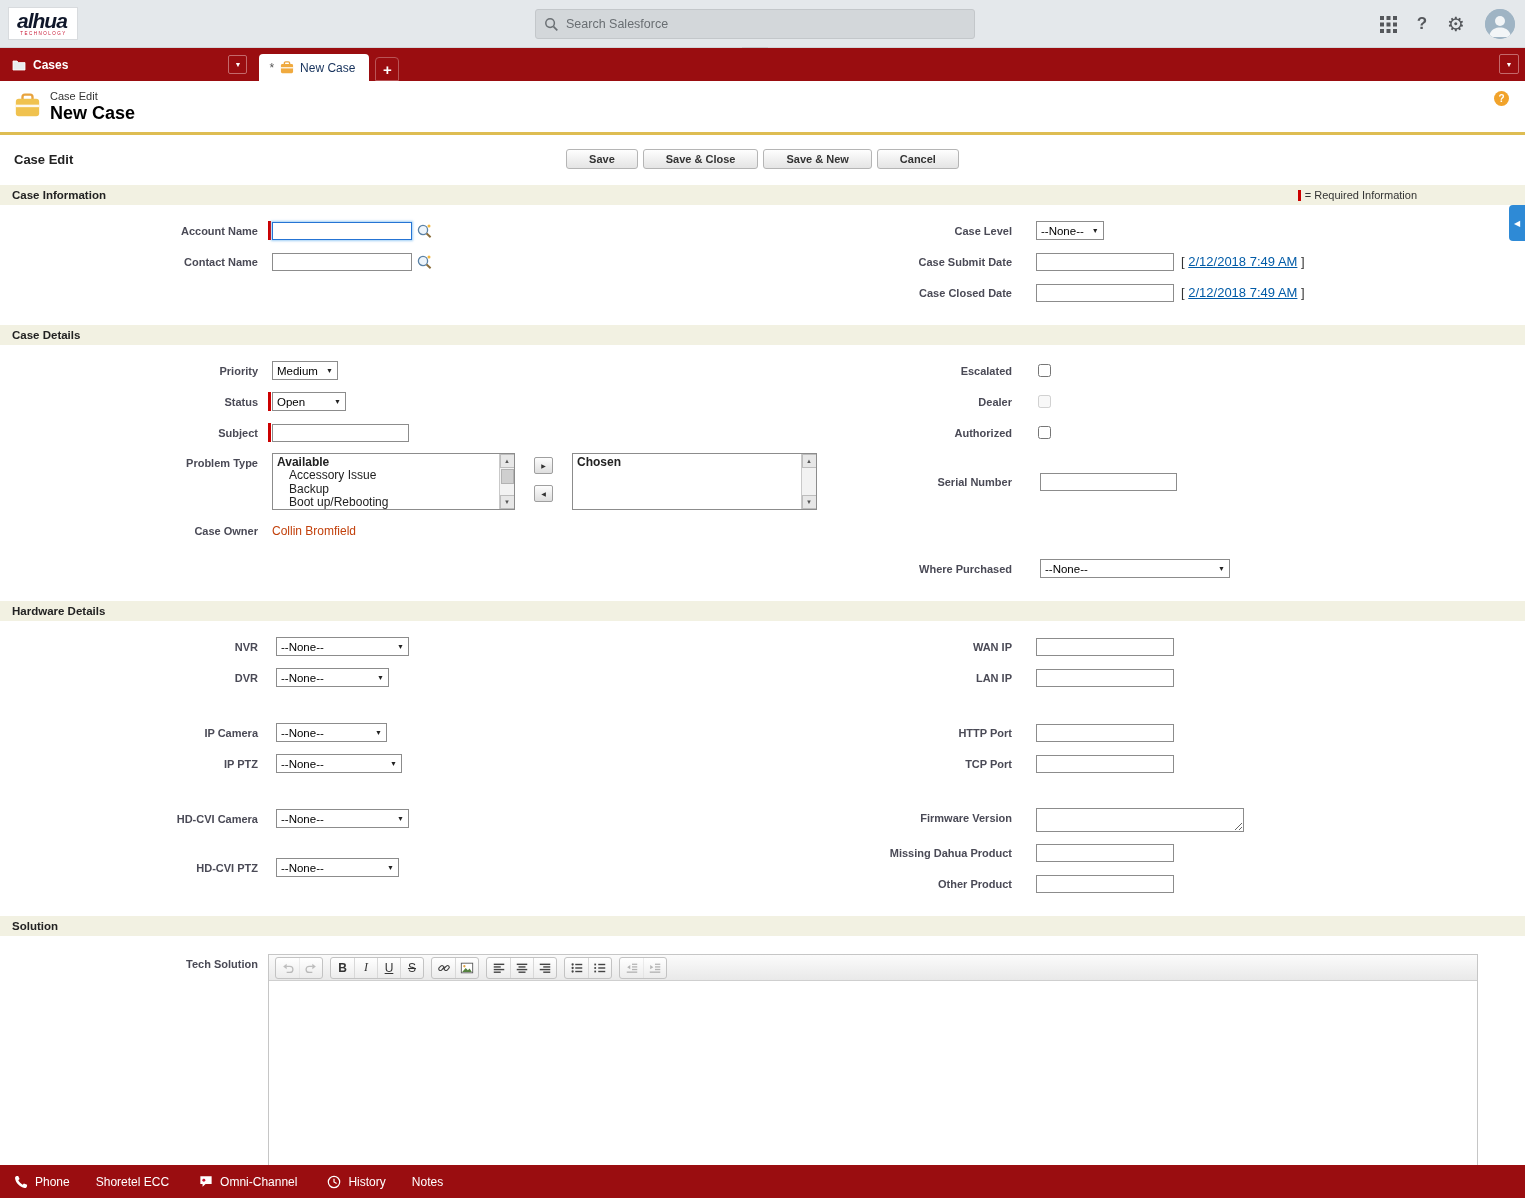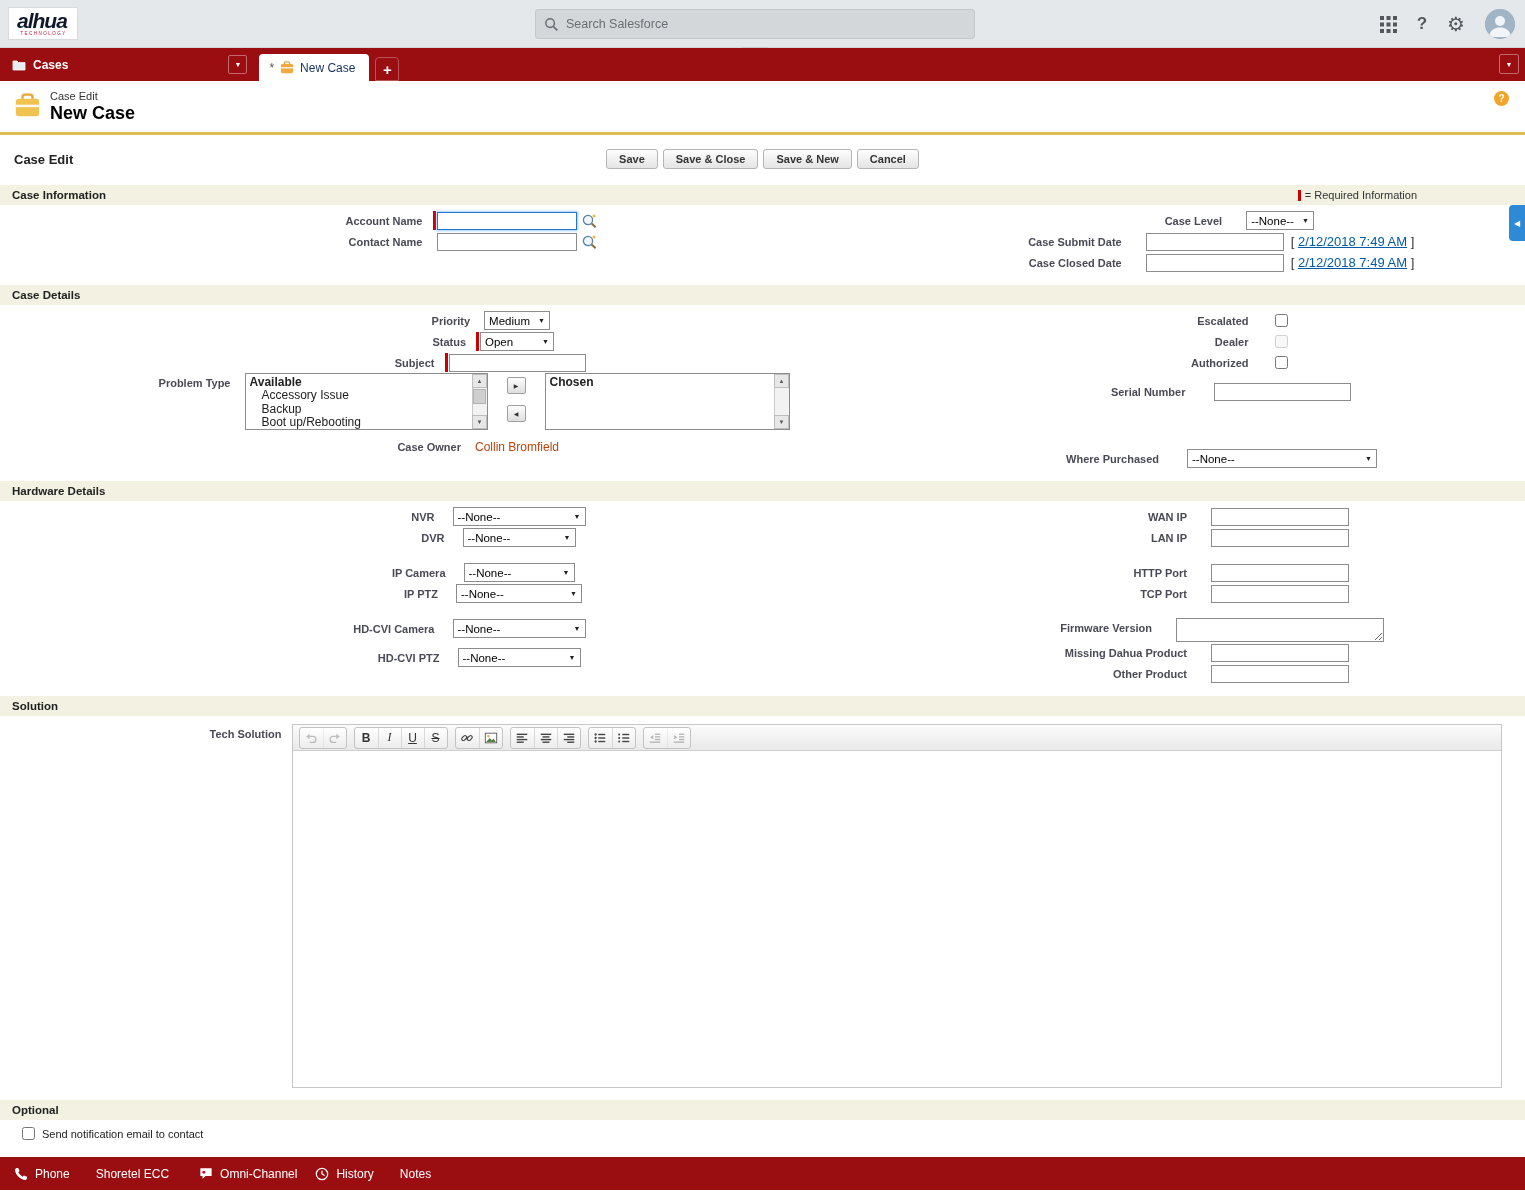--- a/index.html
+++ b/index.html
@@ -34,30 +34,30 @@
   
   .page-header { position: relative; padding: 9px 14px 8px; border-bottom: 3px solid #debd52; display: flex; align-items: flex-start; gap: 9px; }
   .titles .crumb { font-size: 11px; color: #333; }
   .titles h1 { font-size: 18px; font-weight: bold; color: #000; margin-top: 1px; }
   .help-badge { position: absolute; right: 16px; top: 10px; width: 15px; height: 15px; border-radius: 50%; background: #f1a32b; color: #fff; font-size: 10px; font-weight: bold; display: flex; align-items: center; justify-content: center; cursor: pointer; }
 
   
   .action-row { position: relative; height: 28px; margin-top: 12px; }
   .action-row .row-title { position: absolute; left: 14px; top: 5px; font-size: 13px; font-weight: bold; color: #222; }
   .btn-center { position: absolute; left: 0; right: 0; top: 2px; display: flex; justify-content: center; gap: 5px; }
-  .btn { font-family: inherit; font-size: 11px; font-weight: bold; color: #333; border: 1px solid #b5b5b5; border-radius: 3px; background: linear-gradient(#fefefe, #e4e4e4); padding: 3px 12px; cursor: pointer; }
+  .btn { font-family: inherit; font-size: 11px; font-weight: bold; color: #333; border: 1px solid #b5b5b5; border-radius: 3px; background: linear-gradient(#fefefe, #e4e4e4); padding: 3px 22px; cursor: pointer; }
 
   
   .section-bar { background: #f2f1e2; padding: 4px 12px; font-size: 11.5px; font-weight: bold; color: #222; display: flex; justify-content: space-between; align-items: center; margin-top: 10px; }
   .req-legend { display: flex; align-items: center; gap: 4px; font-weight: normal; font-size: 11px; color: #333; margin-right: 96px; padding-left: 40px; }
   .req-sw { width: 3px; height: 11px; background: #c00; display: inline-block; }
 
   .form-2col { display: flex; padding: 5px 0 2px; }
   .col { width: 762px; }
-  .frow { display: flex; align-items: center; min-height: 21px; margin: 0 0; justify-content: center; }
+  .frow { display: flex; align-items: center; min-height: 21px; margin: 10px 0; }
   .frow.top { align-items: flex-start; }
   .flabel { width: 268px; text-align: right; padding-right: 10px; font-size: 11px; font-weight: bold; color: #4a4a56; flex-shrink: 0; }
   .frow.top .flabel { padding-top: 4px; }
   .col-right .flabel { width: 260px; }
   .fctl { display: flex; align-items: center; }
   .fctl.top { align-items: flex-start; }
   .req { width: 3px; height: 19px; background: #c00; margin-right: 1px; flex-shrink: 0; }
   .tin { height: 18px; border: 1px solid #8c8c8c; font-size: 12px; padding: 0 3px; font-family: inherit; background: #fff; }
   .tin.focus { border: 1px solid #2574d4; box-shadow: 0 0 2px 1px rgba(82,168,236,.55); }
   textarea.tin { height: 24px; resize: both; }
@@ -92,23 +92,23 @@
   .tb-btn { width: 23px; height: 20px; display: flex; align-items: center; justify-content: center; border-left: 1px solid #d8d8d8; cursor: pointer; font-size: 12px; color: #333; }
   .tb-btn:first-child { border-left: none; }
   .tb-btn.dim { opacity: .45; }
   .tb-b { font-weight: bold; } .tb-i { font-style: italic; font-family: "Liberation Serif", serif; } .tb-u { text-decoration: underline; } .tb-s { text-decoration: line-through; }
   .rte-body { height: 336px; background: #fff; cursor: text; }
 
   
   .opt-row { display: flex; align-items: center; gap: 7px; padding: 7px 0 4px 22px; font-size: 11px; color: #222; }
 
   
-  .footer { position: absolute; left: 0; right: 0; bottom: 8px; height: 33px; background: #9a0d10; color: #fff; display: flex; align-items: center; font-size: 12px; }
+  .footer { position: absolute; left: 0; right: 0; bottom: 0; height: 33px; background: #9a0d10; color: #fff; display: flex; align-items: center; font-size: 12px; }
   .f-item { display: flex; align-items: center; gap: 7px; cursor: pointer; }
-  .f-phone { margin-left: 14px; } .f-shoretel { margin-left: 26px; } .f-omni { margin-left: 30px; } .f-history { margin-left: 18px; } .f-notes { margin-left: 26px; }
+  .f-phone { margin-left: 14px; } .f-shoretel { margin-left: 26px; } .f-omni { margin-left: 30px; } .f-history { margin-left: 30px; } .f-notes { margin-left: 26px; }
 
   
   .side-toggle { position: absolute; right: 0; top: 205px; width: 16px; height: 36px; background: #2e8ad6; border-radius: 4px 0 0 4px; color: #fff; display: flex; align-items: center; justify-content: center; font-size: 8px; cursor: pointer; }
 </style>
 </head>
 <body>
 
 <div class="app">
 
   <header class="top-header">

